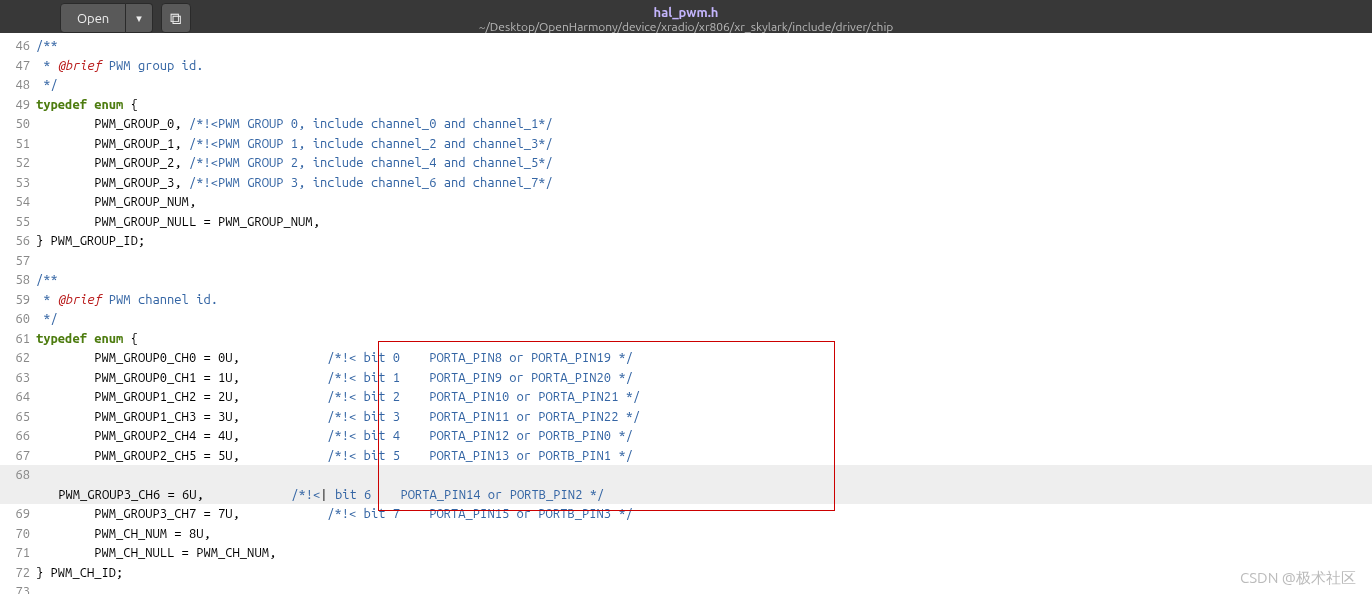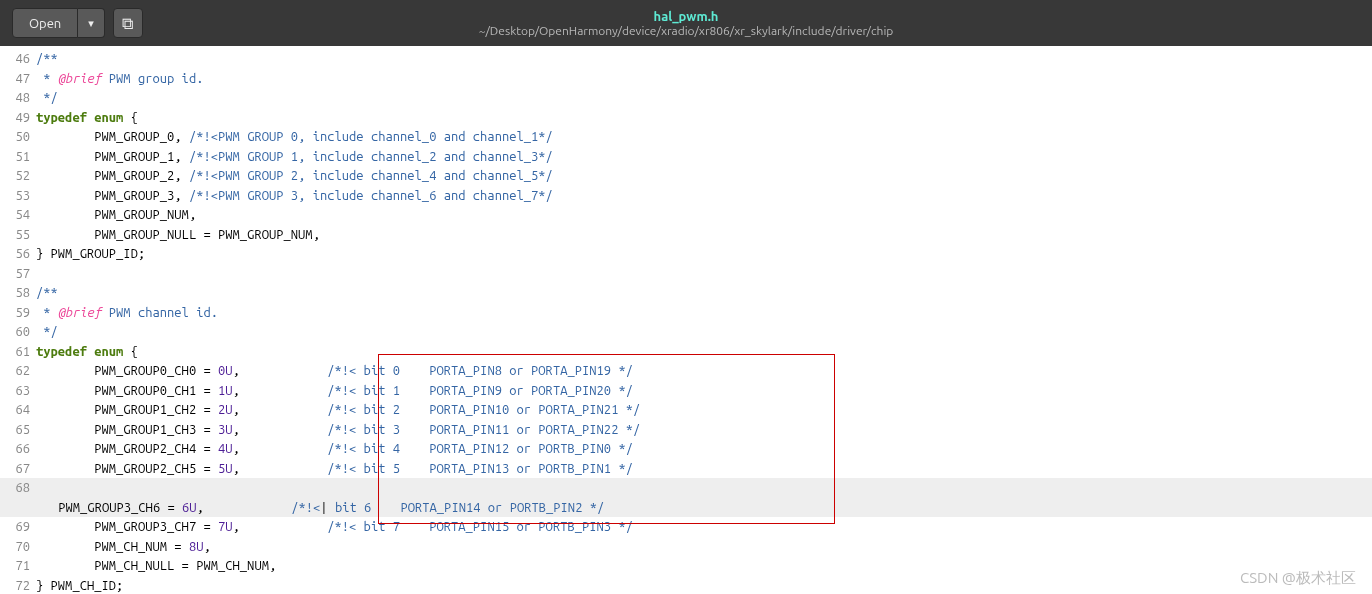--- a/index.html
+++ b/index.html
@@ -6,25 +6,26 @@
 body {
   font-family: "Ubuntu", "Cantarell", sans-serif;
   background: #fff;
   width: 1372px;
   height: 594px;
   overflow: hidden;
   position: relative;
 }
 .header {
   background: #383838;
-  height: 46px;
+  height: 33px;
   display: flex;
-  align-items: center;
+  align-items: flex-end;
   color: #ddd;
   position: relative;
+  padding-left: 48px;
 }
 .open-btn {
   background: #595959;
   border: 1px solid #2a2a2a;
   border-radius: 4px 0 0 4px;
   padding: 5px 16px;
   color: #eee;
   font-size: 13px;
   margin-left: 12px;
   height: 30px;
@@ -55,21 +56,21 @@
   display: flex;
   align-items: center;
   justify-content: center;
 }
 .title-wrap {
   position: absolute;
   left: 0; right: 0;
   text-align: center;
   pointer-events: none;
 }
-.title { color: #5eead4; font-weight: bold; font-size: 13px; }
+.title { color: #c4b5fd; font-weight: bold; font-size: 13px; }
 .subtitle { color: #b8b8b8; font-size: 12px; margin-top: 1px; }
 .editor {
   font-family: "Ubuntu Mono", "DejaVu Sans Mono", monospace;
   font-size: 13px;
   line-height: 19.5px;
   padding-top: 3px;
   white-space: pre;
   position: relative;
 }
 .line { display: flex; }
@@ -78,22 +79,22 @@
   width: 36px;
   text-align: right;
   padding-right: 6px;
   color: #888;
   user-select: none;
   flex-shrink: 0;
 }
 .code { flex: 1; white-space: pre; }
 .c-key { color: #4d7c0f; font-weight: bold; }
 .c-cmt { color: #3465a4; }
-.c-cmt-i { color: #ec4899; font-style: italic; }
-.c-num { color: #4c1d95; }
+.c-cmt-i { color: #b91c1c; font-style: italic; }
+.c-num { color: #000000; }
 .redbox {
   position: absolute;
   border: 1px solid #cc0000;
   pointer-events: none;
 }
 .watermark {
   position: absolute;
   right: 16px;
   bottom: 6px;
   color: rgba(120,120,120,0.5);

